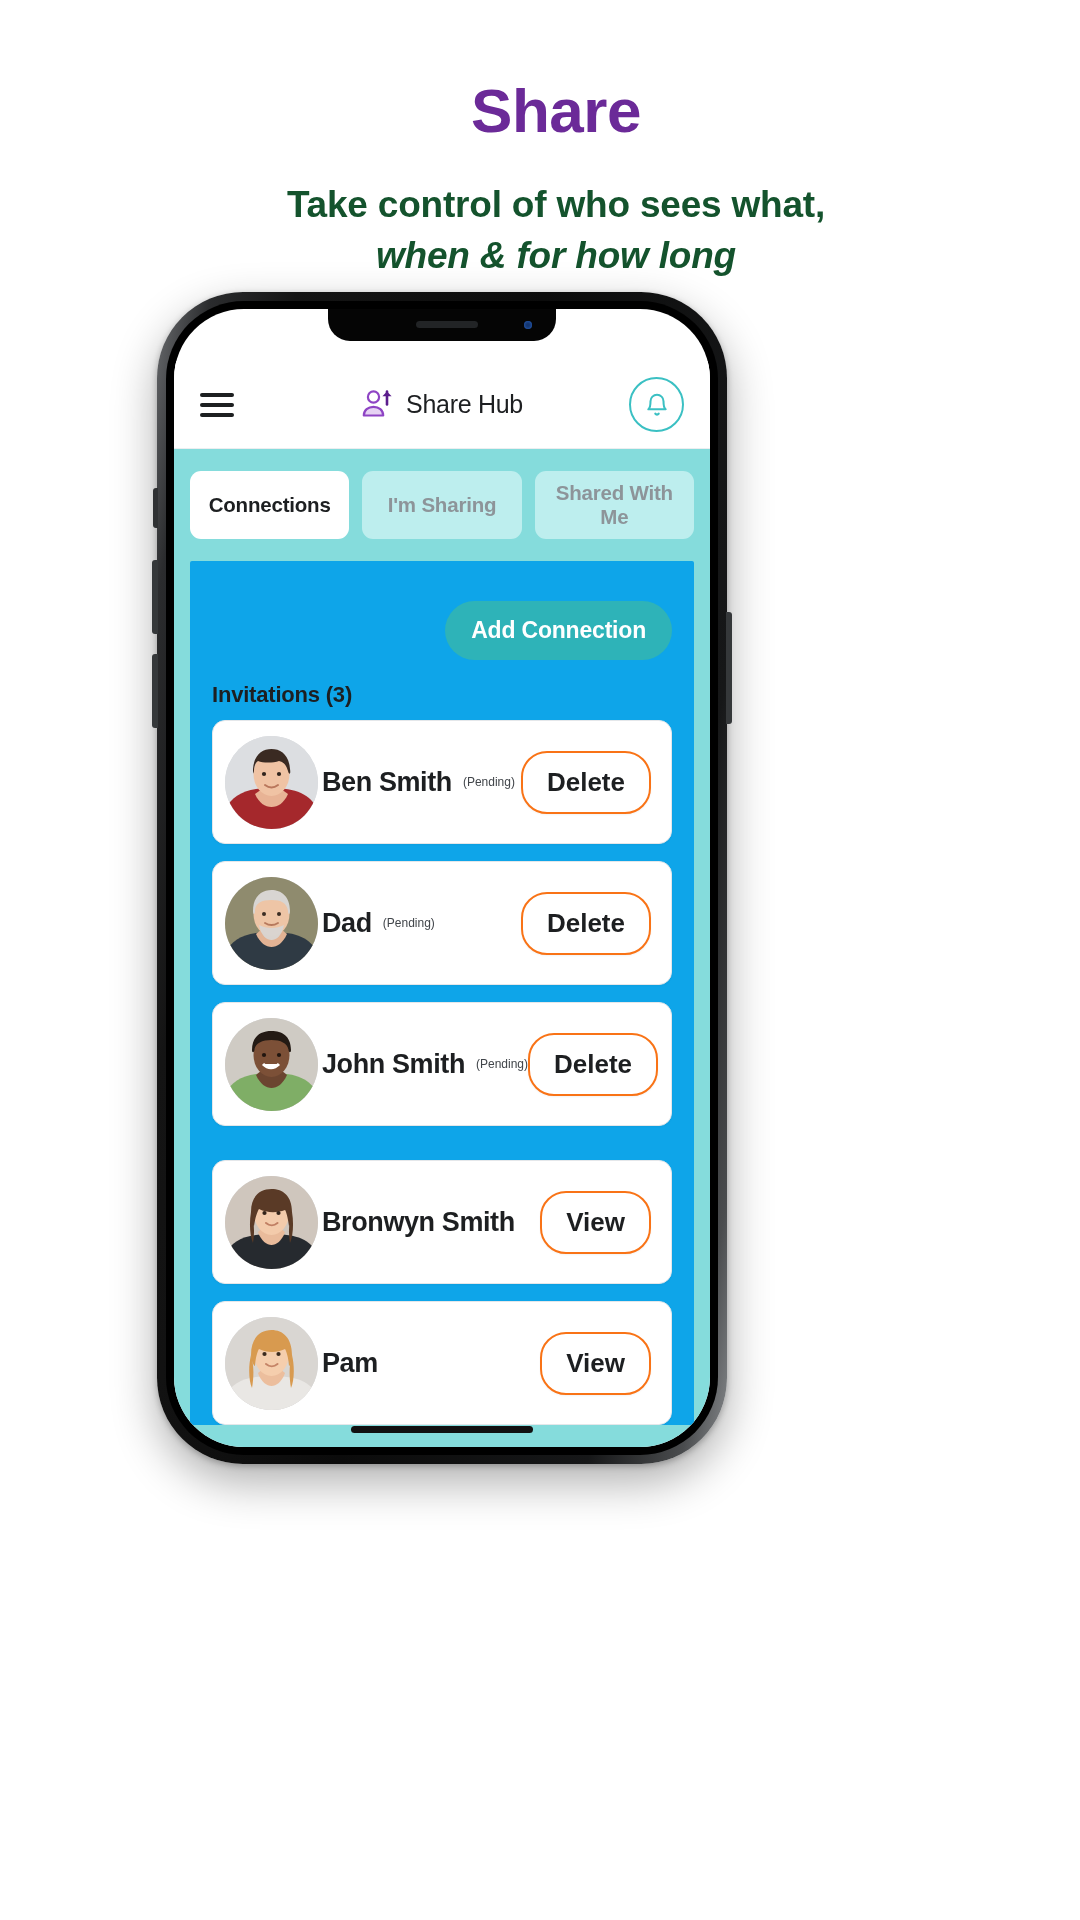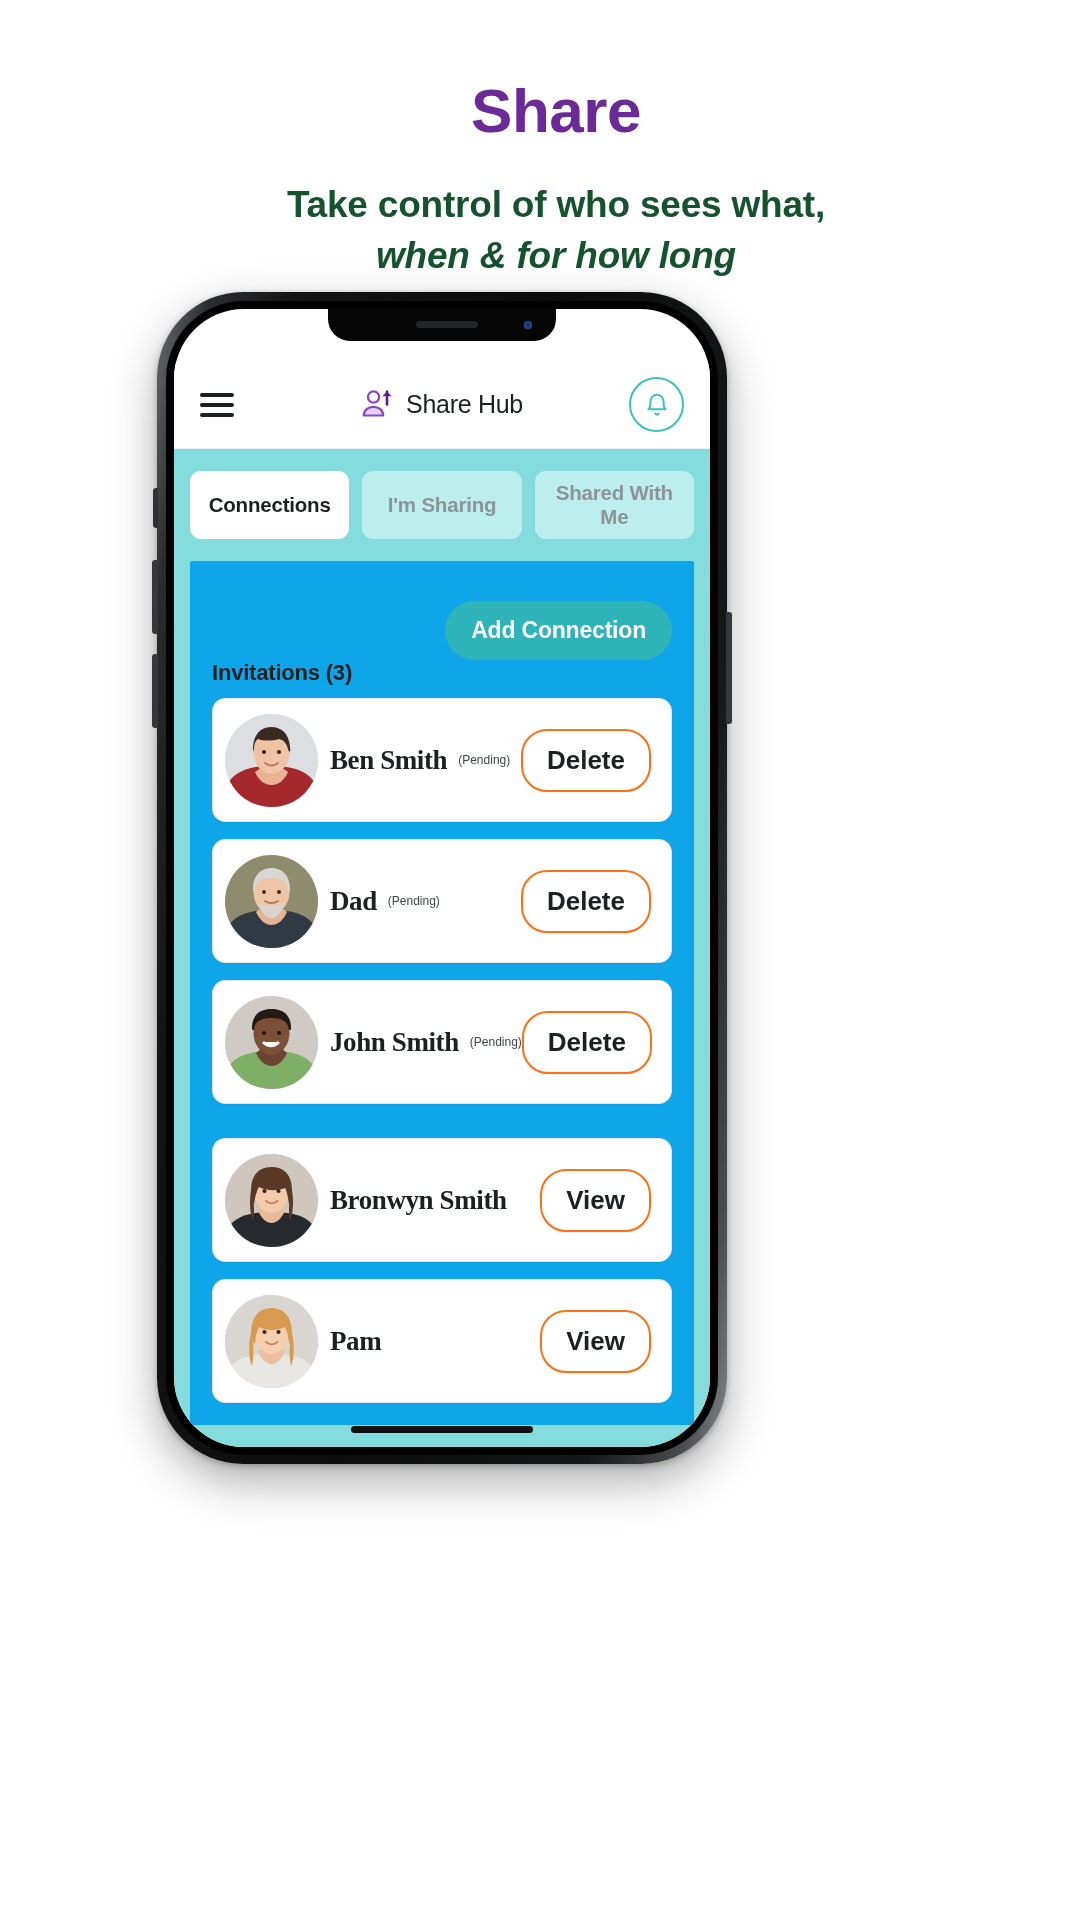--- a/index.html
+++ b/index.html
@@ -109,40 +109,39 @@
     padding:24px 22px 0 22px; height:calc(100% - 112px); overflow:hidden;
   }
   .panel-top{ display:flex; justify-content:flex-end; padding-top:16px; }
   .add-btn{
     background:#2eb3b8; color:#fff; border:none;
     font-size:23px; font-weight:700; letter-spacing:-0.2px;
     padding:16px 26px; border-radius:30px; cursor:pointer;
     font-family:"Liberation Sans", sans-serif;
   }
   .section-label{
-    font-size:22px; font-weight:700; color:#1d1f21; letter-spacing:-0.2px;
+    margin-top:22px; font-size:22px; font-weight:700; color:#1d1f21; letter-spacing:-0.2px;
   }
 
   .row-list{ margin-top:12px; }
   .row{
     display:flex; align-items:center;
     background:#fff; border:1px solid #e4e7ea; border-radius:13px;
     height:124px; padding:0 20px 0 12px; margin-bottom:17px;
     box-shadow:0 1px 2px rgba(0,0,0,.04);
   }
   .row.gap-top{ margin-top:34px; }
   .avatar{
     width:93px; height:93px; border-radius:50%; flex:none;
     overflow:hidden; position:relative; background:#d8dade;
   }
   .avatar svg{ width:100%; height:100%; display:block; }
   .row-name{
-    margin-left:12px; font-size:27px; font-weight:700; color:#1d1f21; letter-spacing:-0.4px;
+    margin-left:4px; font-size:27px; font-weight:700; color:#1d1f21; letter-spacing:-0.4px;
     white-space:nowrap;
-    font-family:Liberation Serif, serif;
   }
   .row-status{
     margin-left:11px; font-size:12px; color:#41454a; font-weight:400; white-space:nowrap;
   }
   .row-action{
     margin-left:auto; border:2px solid #f97316; background:#fff;
     border-radius:26px; padding:14px 24px;
     font-size:26px; font-weight:700; color:#1d1f21; cursor:pointer;
     white-space:nowrap; font-family:"Liberation Sans", sans-serif;
     box-shadow:0 1px 2px rgba(0,0,0,.05);

